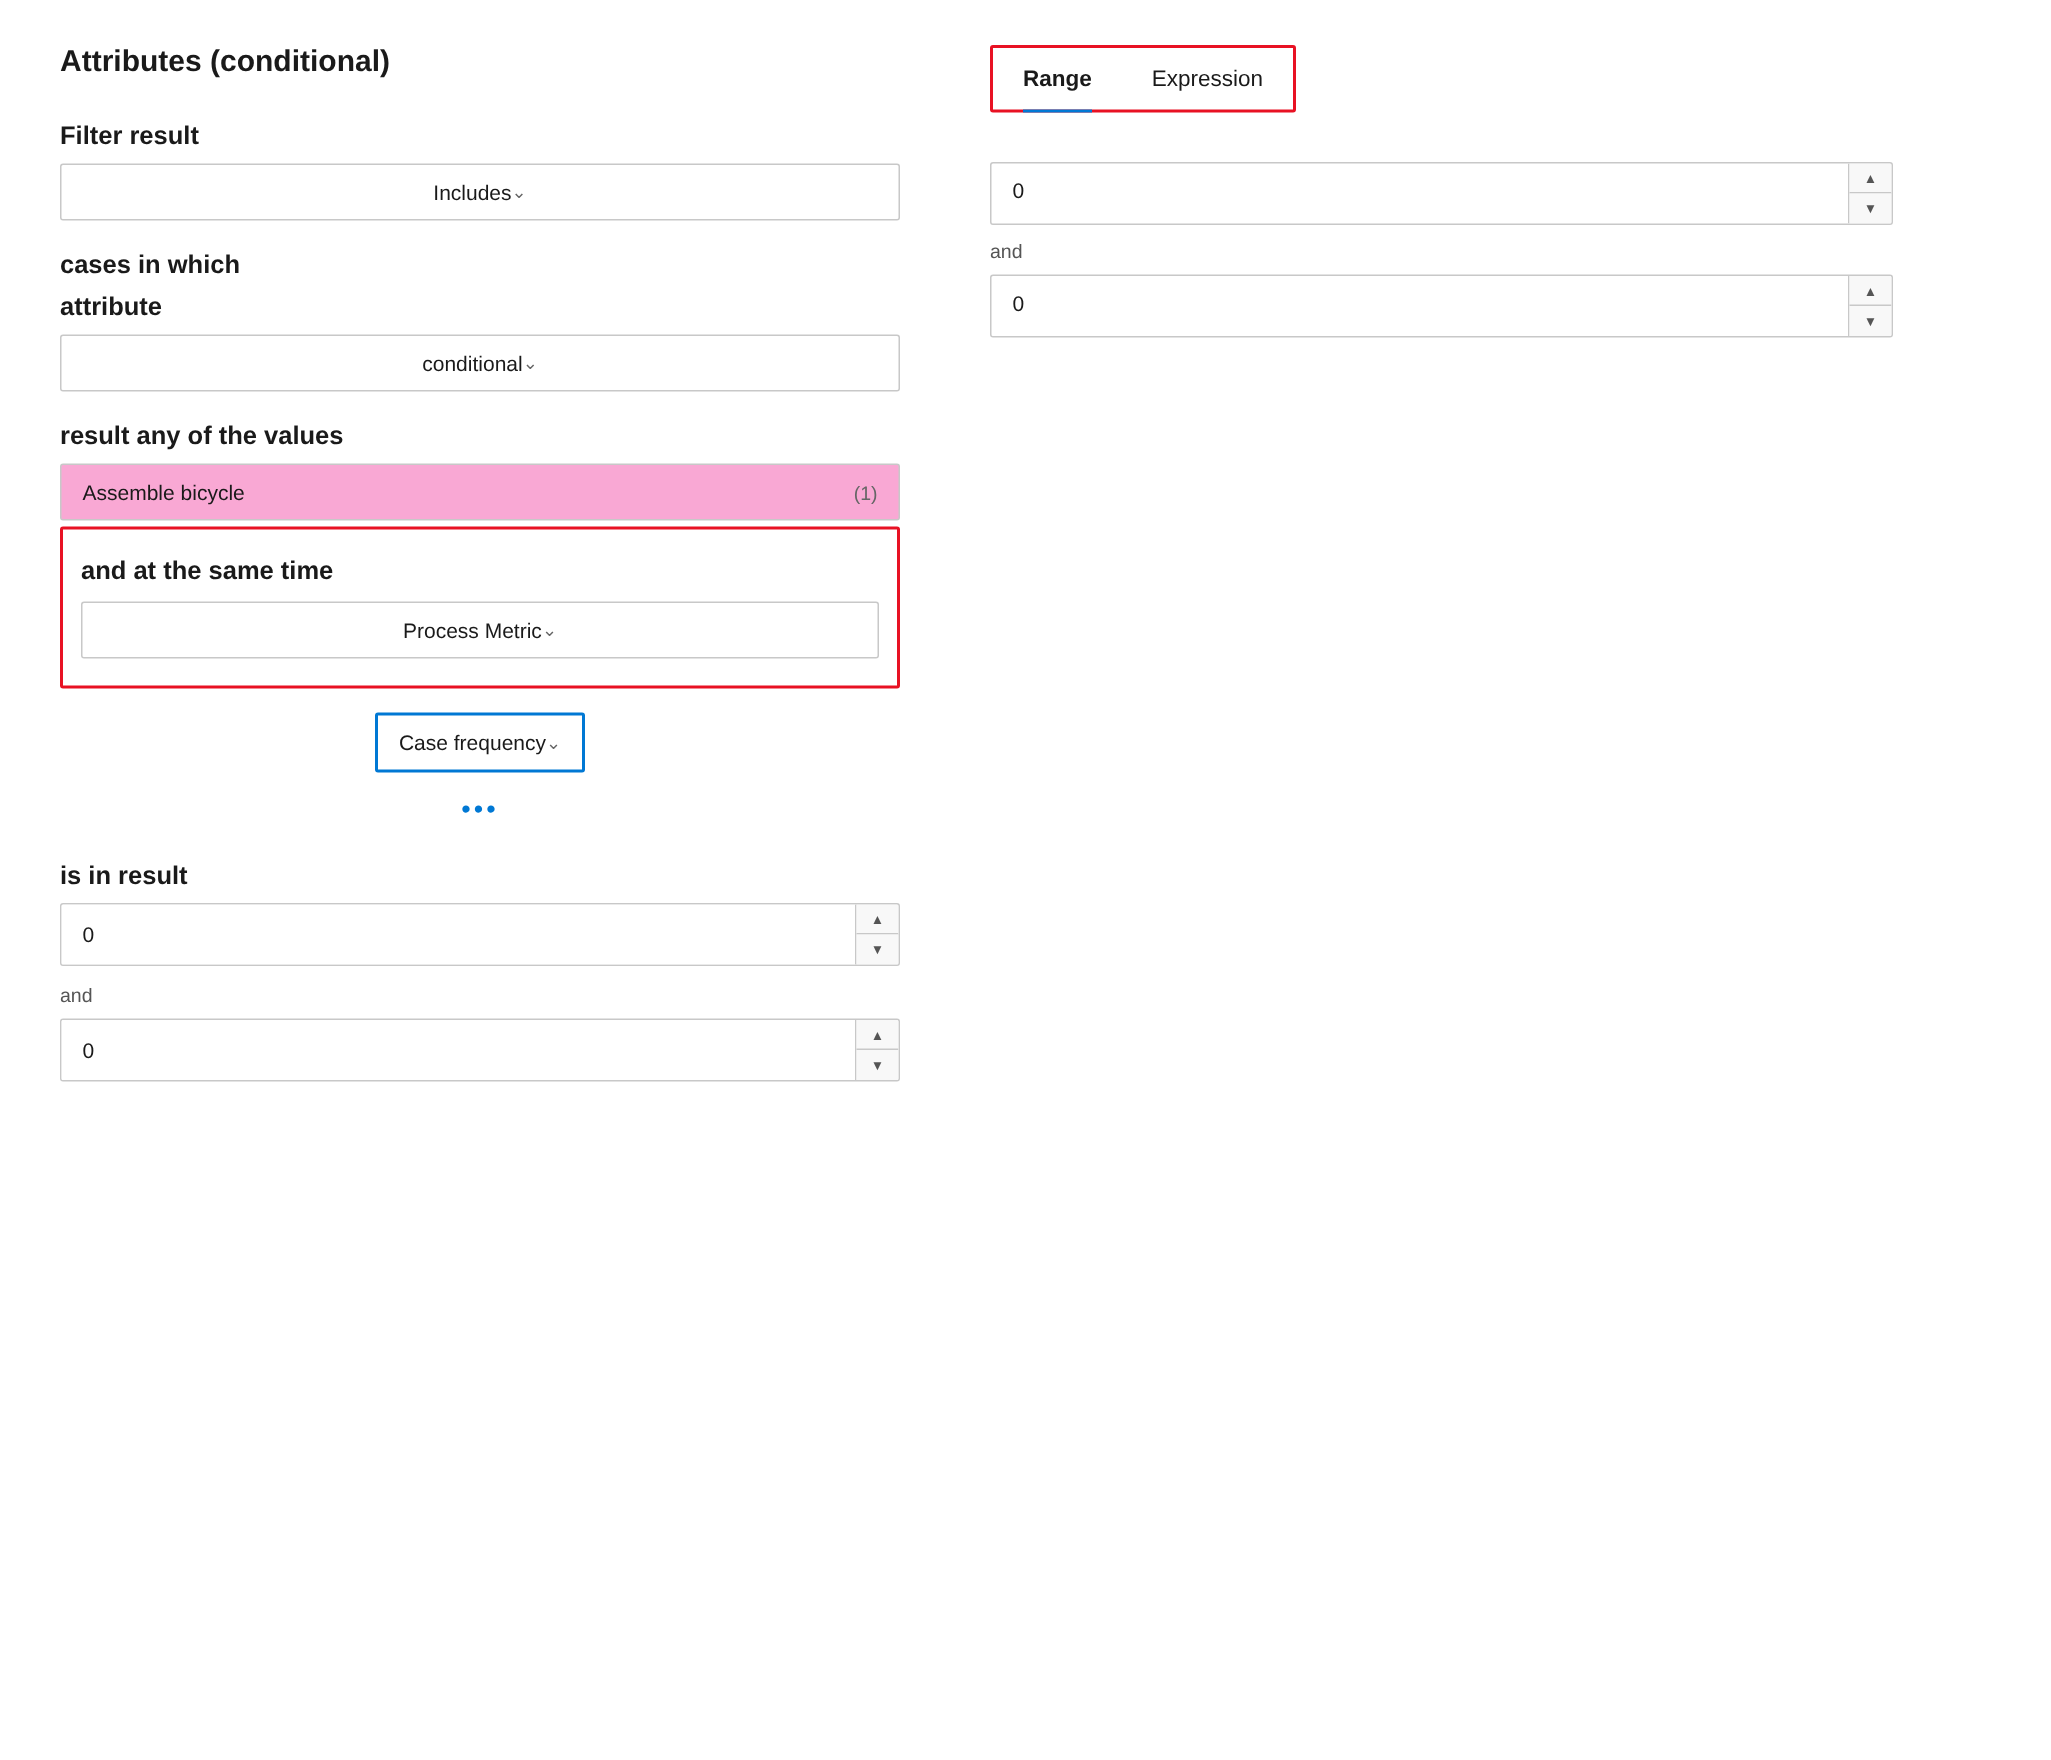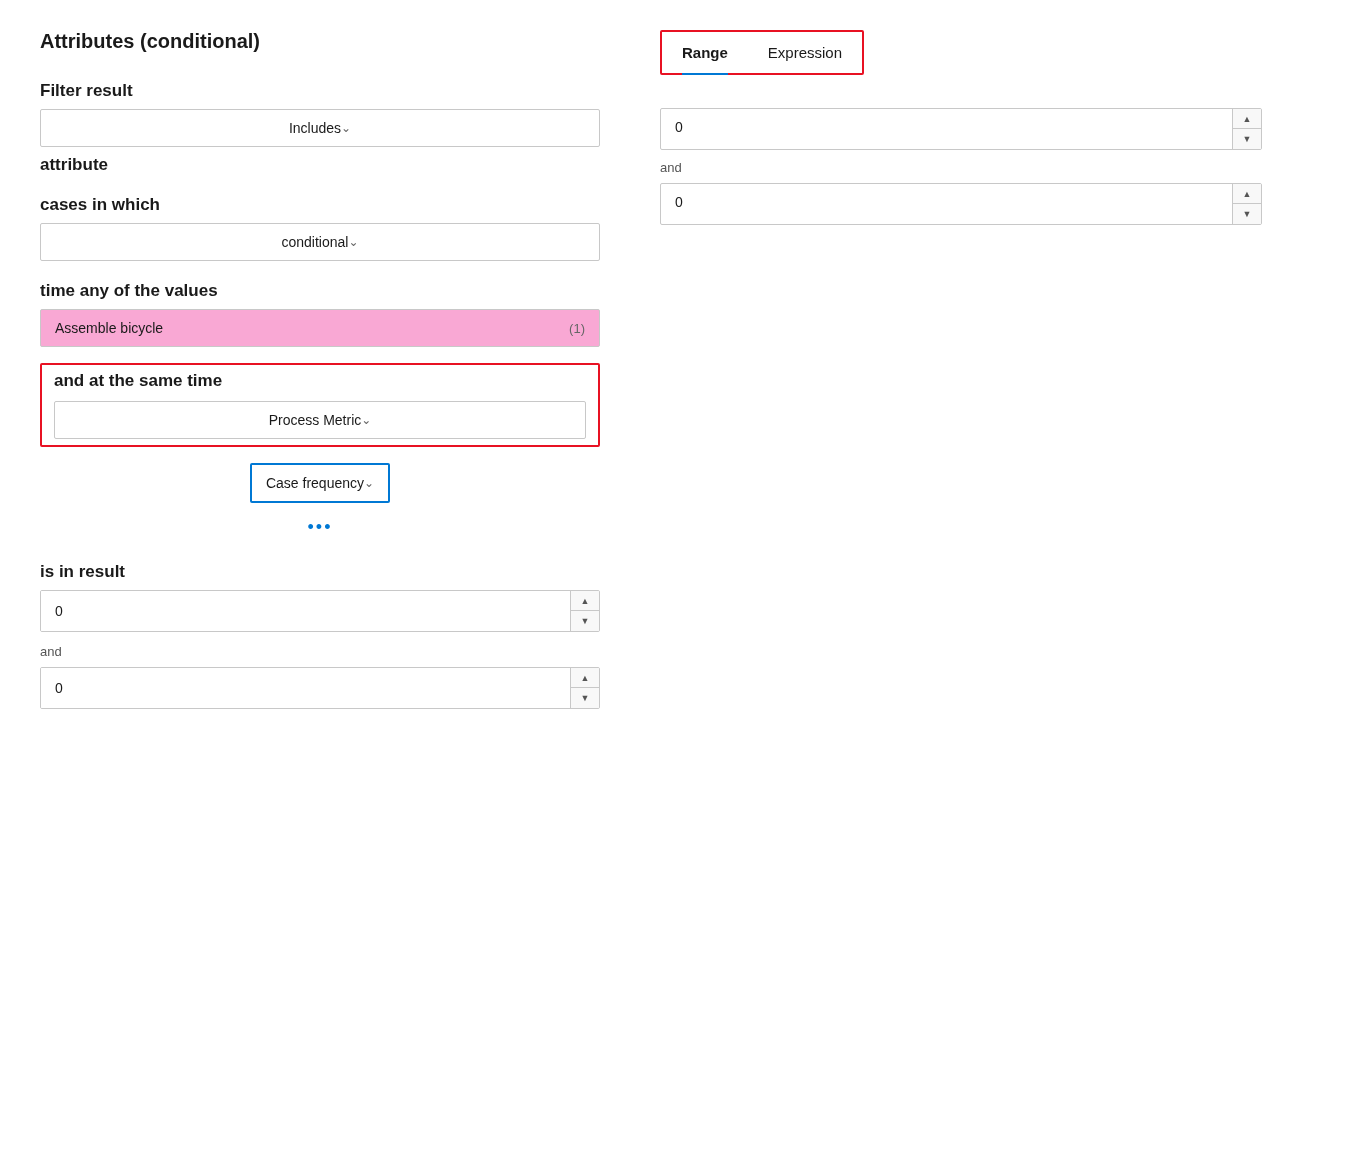--- a/index.html
+++ b/index.html
@@ -68,23 +68,23 @@
       color: #1a1a1a;
       font-size: 14px;
       width: 100%;
     }
     .value-count {
       color: #666;
       font-size: 13px;
     }
     .highlighted-section {
       border: 2px solid #e81123;
-      padding: 6px 12px;
-      border-radius: 2px;
-      margin-top: 16px;
+      padding: 18px 12px;
+      border-radius: 2px;
+      margin-top: 4px;
     }
     .highlighted-section .section-label {
       margin-top: 0;
       margin-bottom: 10px;
     }
     .case-frequency-row {
       display: flex;
       align-items: center;
       gap: 10px;
       margin-top: 16px;
@@ -238,29 +238,29 @@
 
   <div class="left-panel">
     <h1 class="page-title">Attributes (conditional)</h1>
 
     <div class="section-label">Filter result</div>
     <button class="dropdown">
       <span>Includes</span>
       <span class="dropdown-chevron">⌄</span>
     </button>
 
+    <div class="section-label mt-20">cases in which</div>
+
     <div class="section-label mt-8">attribute</div>
-
-    <div class="section-label mt-20">cases in which</div>
     <button class="dropdown">
       <span>conditional</span>
       <span class="dropdown-chevron">⌄</span>
     </button>
 
-    <div class="section-label mt-20">time any of the values</div>
+    <div class="section-label mt-20">result any of the values</div>
     <div class="value-display">
       <span>Assemble bicycle</span>
       <span class="value-count">(1)</span>
     </div>
 
     <div class="highlighted-section">
       <div class="section-label">and at the same time</div>
       <button class="dropdown">
         <span>Process Metric</span>
         <span class="dropdown-chevron">⌄</span>

